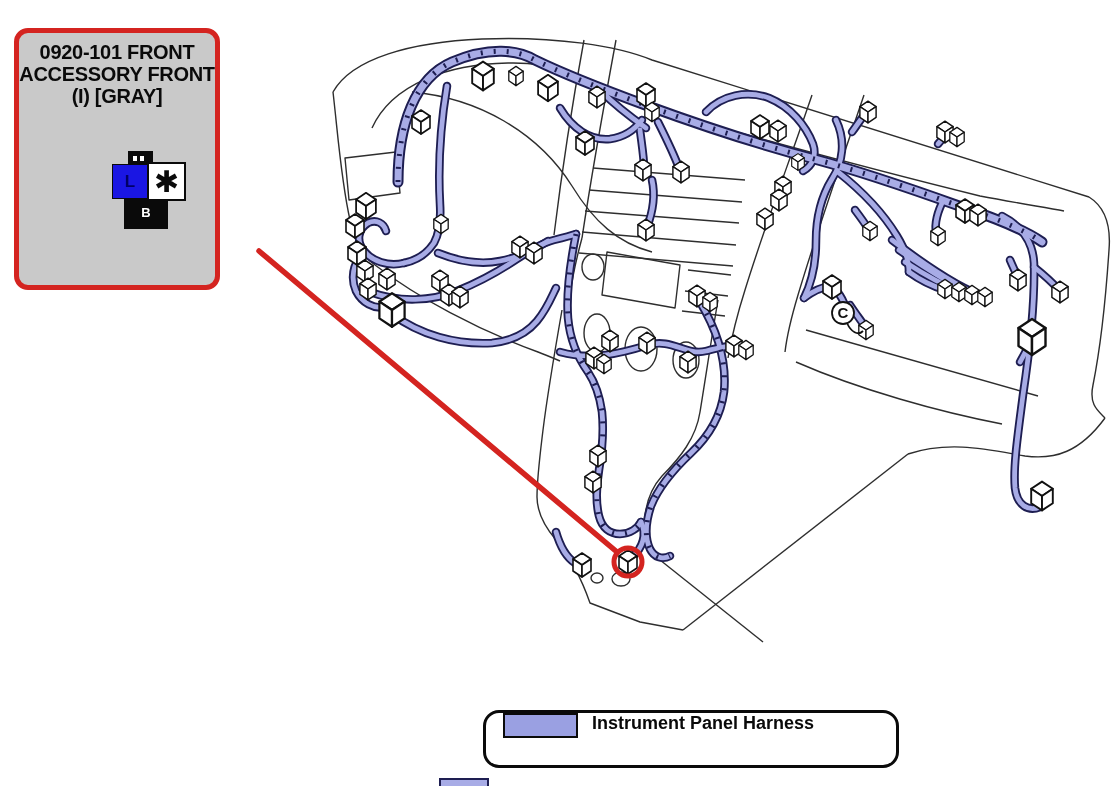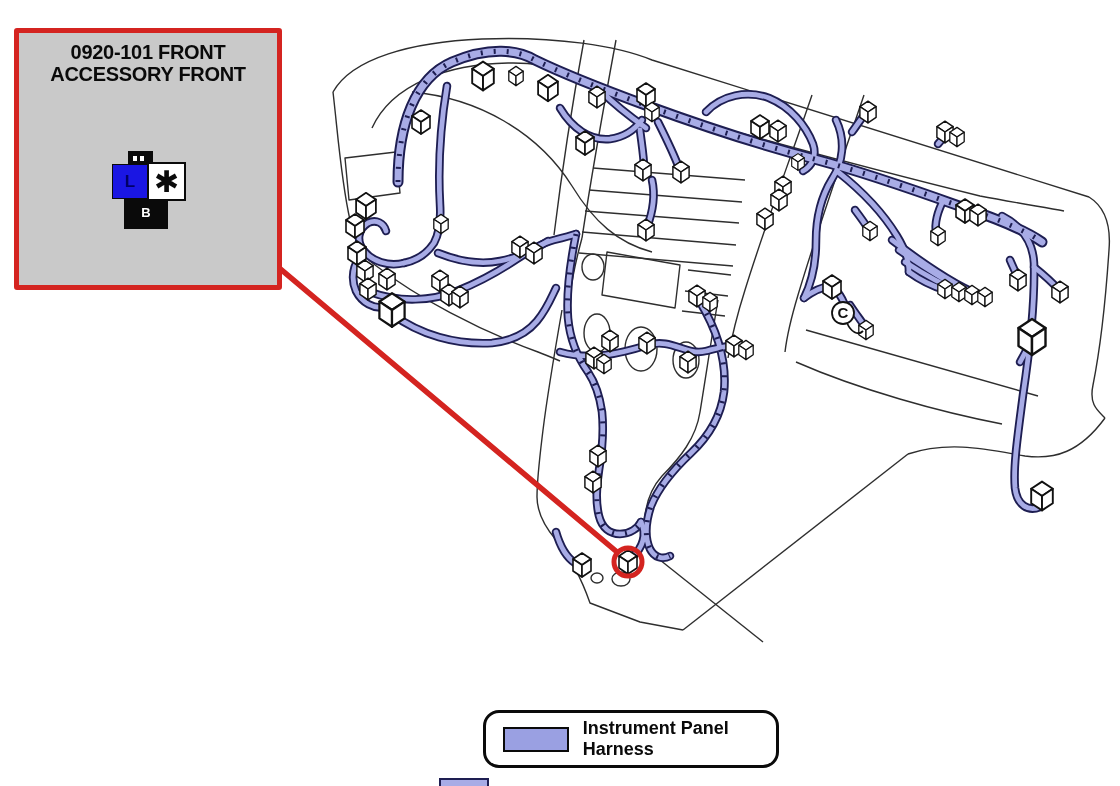--- a/index.html
+++ b/index.html
@@ -20,45 +20,45 @@
   .trunk-in{stroke-width:7;}
   .br-in{stroke-width:4.8;}
   .h-tick{stroke:var(--harness-outline);stroke-width:5;fill:none;stroke-dasharray:2 11;stroke-linecap:butt;}
 
   .outline-grp{stroke:var(--outline);stroke-width:1.4;fill:none;stroke-linejoin:round;}
   .red-stroke{stroke:var(--callout-red);fill:none;}
   .csym-circle{fill:#ffffff;stroke:#111;stroke-width:1.8;}
   .csym-text{font:bold 15px "Liberation Sans","DejaVu Sans",sans-serif;fill:#111;}
 
   
-  .callout{position:absolute;left:14px;top:28px;width:268px;height:262px;
+  .callout{position:absolute;left:14px;top:28px;width:206px;height:262px;
     background:var(--callout-box-fill);border:5px solid var(--callout-red);
-    border-radius:3px;box-sizing:border-box;}
+    border-radius:14px;box-sizing:border-box;}
   .callout-title{margin-top:8px;text-align:center;font-weight:bold;font-size:20px;
     line-height:22px;color:#0a0a0a;letter-spacing:-0.3px;}
   .conn-icon{position:absolute;left:0;top:0;width:100%;height:100%;}
   .ci-tab{position:absolute;left:109px;top:118px;width:25px;height:16px;background:#0a0a0a;}
   .ci-tab-pins{position:absolute;left:5px;top:5px;width:14px;height:5px;
     background:repeating-linear-gradient(90deg,#fff 0 4px,#0a0a0a 4px 7px);}
   .ci-black{position:absolute;left:105px;top:165px;width:44px;height:31px;background:#0a0a0a;
     display:flex;align-items:flex-start;justify-content:center;}
   .ci-black span{color:#fff;font-weight:bold;font-size:13px;margin-top:7px;}
   .ci-blue{position:absolute;left:93px;top:131px;width:36px;height:35px;
     background:var(--connector-blue);border:1.5px solid #0a0a0a;box-sizing:border-box;
     display:flex;align-items:center;justify-content:center;}
   .ci-blue span{color:#000066;font-weight:bold;font-size:17px;}
   .ci-white{position:absolute;left:128px;top:129px;width:39px;height:39px;
     background:#fff;border:2.5px solid #0a0a0a;box-sizing:border-box;
     display:flex;align-items:center;justify-content:center;}
   .ci-white span{color:#0a0a0a;font-size:30px;line-height:30px;}
 
   
-  .legend{position:absolute;left:483px;top:710px;width:296px;height:58px;
+  .legend{position:absolute;left:483px;top:710px;width:416px;height:58px;
     background:#fff;border:3.5px solid #0a0a0a;border-radius:16px;box-sizing:border-box;
-    display:flex;align-items:center;}
+    display:flex;}
   .legend-swatch{width:71px;height:21px;margin-left:17px;
     background:var(--legend-swatch);border:2.5px solid #0a0a0a;}
   .legend-label{margin-left:14px;font-weight:bold;font-size:18px;color:#0a0a0a;}
 </style>
 </head>
 <body>
 
 <div class="stage">
 
   <svg id="diagram-svg" class="diagram-svg" width="1120" height="786" viewBox="0 0 1120 786">
@@ -229,20 +229,21 @@
     <line x1="259" y1="251" x2="617" y2="552" class="red-stroke" stroke-width="5.5" stroke-linecap="round"></line>
     <circle cx="628" cy="562" r="14" class="red-stroke" stroke-width="5"></circle>
 
     <rect x="440" y="779" width="48" height="12" fill="#a8ace6" stroke="#1e1e52" stroke-width="2"></rect>
   </svg>
 
   <div class="callout">
     <div class="callout-title">
       <div>0920-101 FRONT</div>
       <div>ACCESSORY FRONT</div>
+      <div>(I) [GRAY]</div>
     </div>
     <div class="conn-icon">
       <div class="ci-tab">
         <div class="ci-tab-pins"></div>
       </div>
       <div class="ci-black">
         <span>B</span>
       </div>
       <div class="ci-blue">
         <span>L</span>

